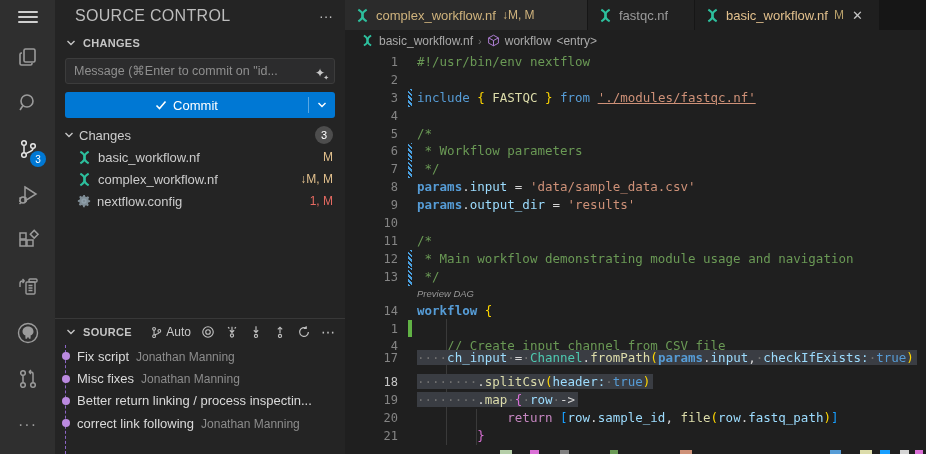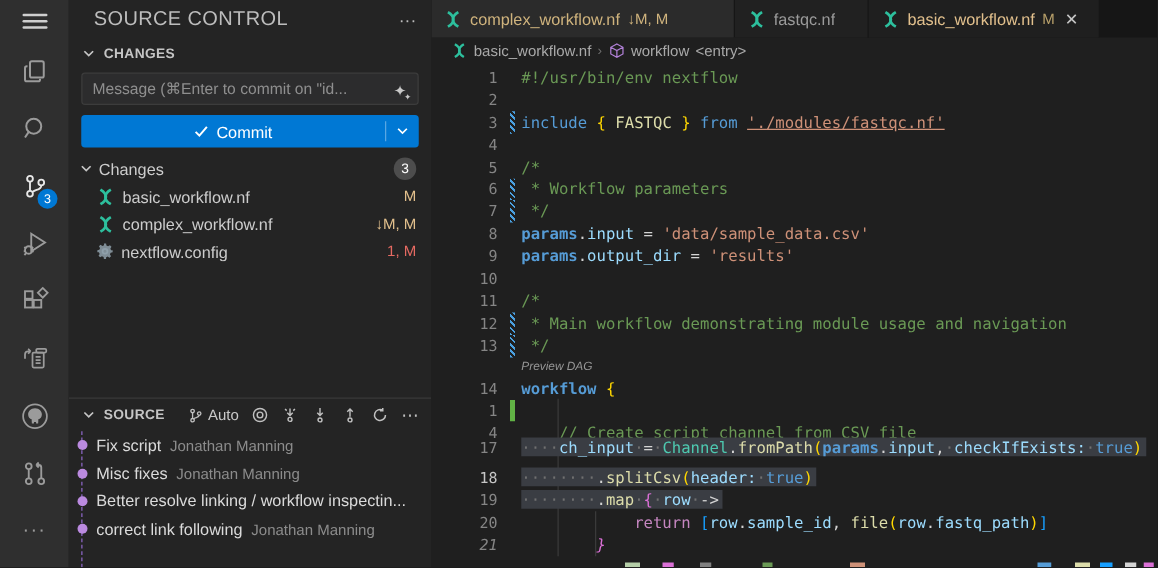--- a/index.html
+++ b/index.html
@@ -336,21 +336,21 @@
         <div class="commit-row">
           <span class="commit-dot"></span>
           <span class="row-clip">
             <span class="commit-msg">Misc fixes</span>
             <span class="commit-author">Jonathan Manning</span>
           </span>
         </div>
         <div class="commit-row">
           <span class="commit-dot"></span>
           <span class="row-clip">
-            <span class="commit-msg">Better resolve linking / workflow inspectin...</span>
+            <span class="commit-msg">Better return linking / process inspectin...</span>
           </span>
         </div>
         <div class="commit-row">
           <span class="commit-dot"></span>
           <span class="row-clip">
             <span class="commit-msg">correct link following</span>
             <span class="commit-author">Jonathan Manning</span>
           </span>
         </div>
       </div>
@@ -475,39 +475,39 @@
             <span class="num">14</span>
             <pre class="ct"><span style="color: rgb(86, 156, 214); font-weight: 600;">workflow</span><span style="color: rgb(212, 212, 212);"> </span><span style="color: rgb(255, 215, 0);">{</span></pre>
           </div>
           <div class="cl" style="top: 268.6px;">
             <span class="num">1</span>
             <div class="gut add"></div>
             <pre class="ct"></pre>
           </div>
           <div class="cl" style="top: 286.5px;">
             <span class="num">4</span>
-            <pre class="ct"><span style="color: rgb(212, 212, 212);">    </span><span style="color: rgb(106, 153, 85);">// Create script channel from CSV file</span></pre>
+            <pre class="ct"><span style="color: rgb(212, 212, 212);">    </span><span style="color: rgb(106, 153, 85);">// Create input channel from CSV file</span></pre>
           </div>
           <div class="cl" style="top: 298px;">
             <span class="num">17</span>
             <pre class="ct"><span class="sel"><span style="color: rgb(112, 112, 112);">····</span><span style="color: rgb(156, 220, 254);">ch_input</span><span style="color: rgb(112, 112, 112);">·</span><span style="color: rgb(212, 212, 212);">=</span><span style="color: rgb(112, 112, 112);">·</span><span style="color: rgb(78, 201, 176);">Channel</span><span style="color: rgb(212, 212, 212);">.</span><span style="color: rgb(220, 220, 170);">fromPath</span><span style="color: rgb(255, 215, 0);">(</span><span style="color: rgb(86, 156, 214); font-weight: 600;">params</span><span style="color: rgb(212, 212, 212);">.</span><span style="color: rgb(156, 220, 254);">input</span><span style="color: rgb(212, 212, 212);">,</span><span style="color: rgb(112, 112, 112);">·</span><span style="color: rgb(156, 220, 254);">checkIfExists:</span><span style="color: rgb(112, 112, 112);">·</span><span style="color: rgb(86, 156, 214);">true</span><span style="color: rgb(255, 215, 0);">)</span></span></pre>
           </div>
           <div class="cl" style="top: 322.3px;">
             <span class="num active">18</span>
             <pre class="ct"><span class="sel"><span style="color: rgb(112, 112, 112);">········</span><span style="color: rgb(212, 212, 212);">.</span><span style="color: rgb(220, 220, 170);">splitCsv</span><span style="color: rgb(255, 215, 0);">(</span><span style="color: rgb(156, 220, 254);">header:</span><span style="color: rgb(112, 112, 112);">·</span><span style="color: rgb(86, 156, 214);">true</span><span style="color: rgb(255, 215, 0);">)</span></span></pre>
           </div>
           <div class="cl" style="top: 340.2px;">
             <span class="num">19</span>
             <pre class="ct"><span class="sel"><span style="color: rgb(112, 112, 112);">········</span><span style="color: rgb(212, 212, 212);">.</span><span style="color: rgb(220, 220, 170);">map</span><span style="color: rgb(112, 112, 112);">·</span><span style="color: rgb(218, 112, 214);">{</span><span style="color: rgb(112, 112, 112);">·</span><span style="color: rgb(156, 220, 254);">row</span><span style="color: rgb(112, 112, 112);">·</span><span style="color: rgb(212, 212, 212);">-&gt;</span></span></pre>
           </div>
           <div class="cl" style="top: 358.1px;">
             <span class="num">20</span>
             <pre class="ct"><span style="color: rgb(212, 212, 212);">            </span><span style="color: rgb(197, 134, 192);">return</span><span style="color: rgb(212, 212, 212);"> </span><span style="color: rgb(23, 159, 255);">[</span><span style="color: rgb(156, 220, 254);">row</span><span style="color: rgb(212, 212, 212);">.</span><span style="color: rgb(156, 220, 254);">sample_id</span><span style="color: rgb(212, 212, 212);">, </span><span style="color: rgb(220, 220, 170);">file</span><span style="color: rgb(255, 215, 0);">(</span><span style="color: rgb(156, 220, 254);">row</span><span style="color: rgb(212, 212, 212);">.</span><span style="color: rgb(156, 220, 254);">fastq_path</span><span style="color: rgb(255, 215, 0);">)</span><span style="color: rgb(23, 159, 255);">]</span></pre>
           </div>
-          <div class="cl" style="top: 376px; font-style: italic;">
+          <div class="cl" style="top: 376px;">
             <span class="num">21</span>
             <pre class="ct"><span style="color: rgb(212, 212, 212);">        </span><span style="color: rgb(218, 112, 214);">}</span></pre>
           </div>
         </div>
       <div class="sliver">
         <span style="left:83px;  width:12px; background:#b5cea8"></span>
         <span style="left:113px; width:9px;  background:#da70d6"></span>
         <span style="left:143px; width:9px;  background:#808080"></span>
         <span style="left:193px; width:8px;  background:#6a9955"></span>
         <span style="left:263px; width:12px; background:#ce9178"></span>

